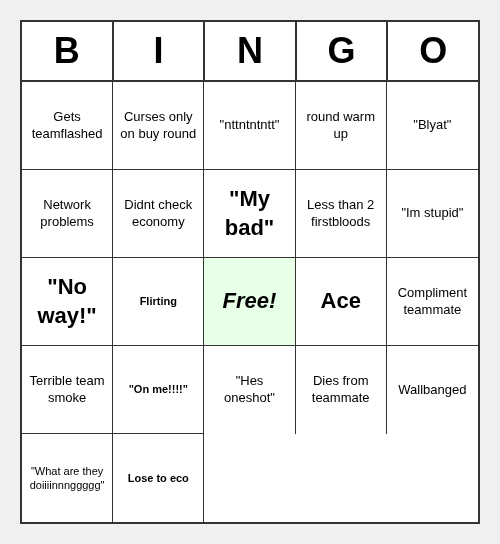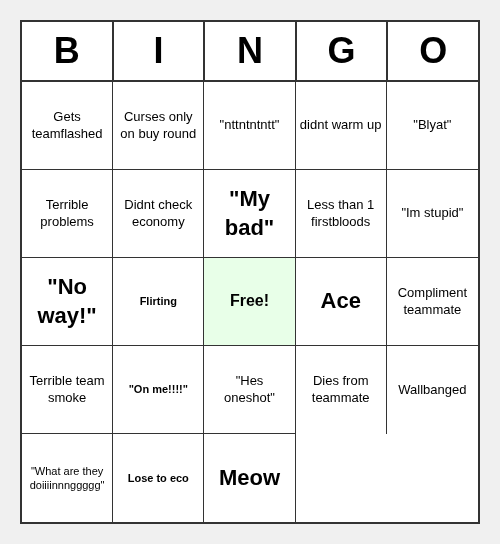--- a/index.html
+++ b/index.html
@@ -71,53 +71,53 @@
       font-size: 22px;
       font-weight: bold;
     }
 
     .bingo-cell.medium {
       font-size: 11px;
       font-weight: bold;
     }
 
     .bingo-cell.free {
-      font-size: 16px;
+      font-size: 22px;
       font-weight: bold;
+      font-style: italic;
     }
   </style>
 </head>
 <body>
 
 <div class="bingo-card">
   <div class="bingo-header">
   <div class="bingo-header-cell">B</div>
       <div class="bingo-header-cell">I</div>
       <div class="bingo-header-cell">N</div>
       <div class="bingo-header-cell">G</div>
       <div class="bingo-header-cell">O</div>
     </div>
   <div class="bingo-grid">
   <div class="bingo-cell">Gets teamflashed</div>
       <div class="bingo-cell">Curses only on buy round</div>
       <div class="bingo-cell">"nttntntntt"</div>
-      <div class="bingo-cell">didnt warm up</div>
+      <div class="bingo-cell">round warm up</div>
       <div class="bingo-cell">"Blyat"</div>
-      <div class="bingo-cell">Terrible problems</div>
+      <div class="bingo-cell">Network problems</div>
       <div class="bingo-cell">Didnt check economy</div>
       <div class="bingo-cell large">"My bad"</div>
-      <div class="bingo-cell">Less than 1 firstbloods</div>
+      <div class="bingo-cell">Less than 2 firstbloods</div>
       <div class="bingo-cell">"Im stupid"</div>
       <div class="bingo-cell large">"No way!"</div>
       <div class="bingo-cell medium">Flirting</div>
       <div class="bingo-cell free" style="background: rgb(232, 255, 232);">Free!</div>
       <div class="bingo-cell large">Ace</div>
       <div class="bingo-cell">Compliment teammate</div>
       <div class="bingo-cell">Terrible team smoke</div>
       <div class="bingo-cell medium">"On me!!!!"</div>
       <div class="bingo-cell">"Hes oneshot"</div>
       <div class="bingo-cell">Dies from teammate</div>
       <div class="bingo-cell">Wallbanged</div>
       <div class="bingo-cell" style="font-size: 11px;">"What are they doiiiinnnggggg"</div>
       <div class="bingo-cell medium">Lose to eco</div>
-      <div class="bingo-cell large">Meow</div>
     </div>
 </div>
 
 </body></html>

